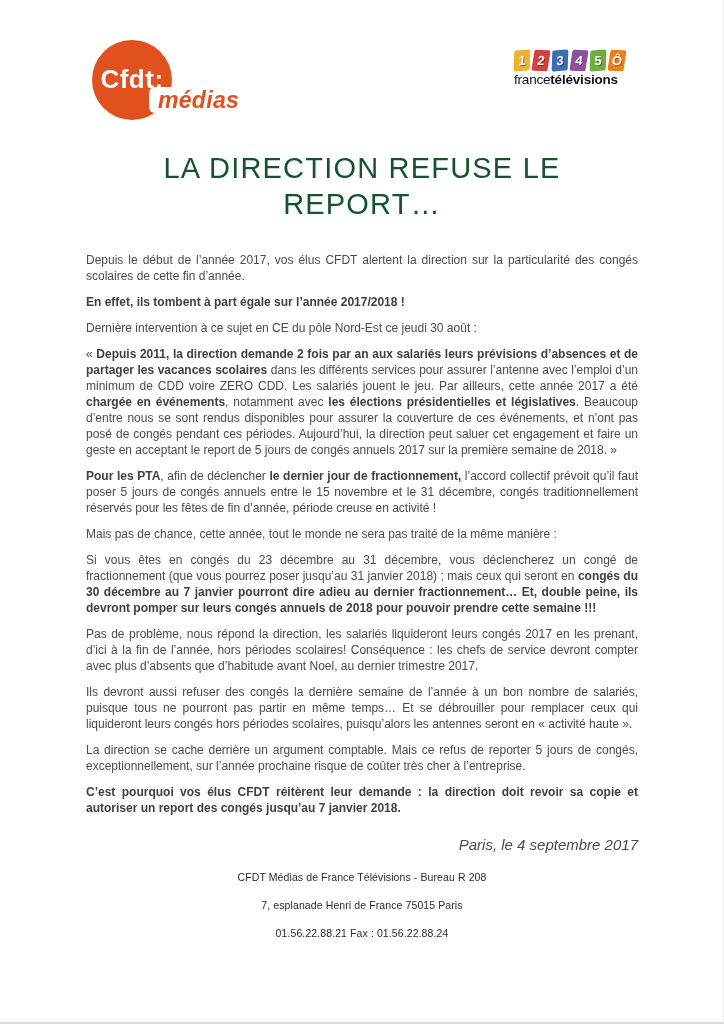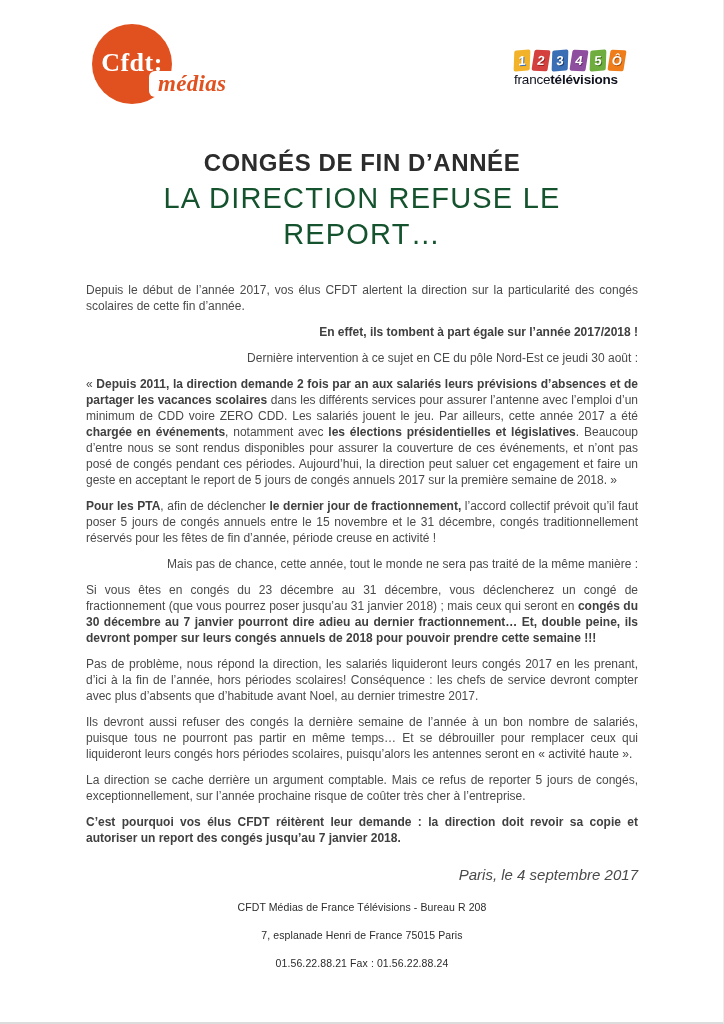--- a/index.html
+++ b/index.html
@@ -10,21 +10,21 @@
     background:#ffffff;
     font-family:"Liberation Sans", sans-serif;
     color:#4a4a4a;
     overflow:hidden;
     box-sizing:border-box;
     border-right:1px solid #ececec;
     border-bottom:2px solid #dcdcdc;
   }
 
   
-  .cfdt-logo { position:absolute; left:92px; top:24px; width:140px; height:78px;font-family:Liberation Serif, serif; }
+  .cfdt-logo { position:absolute; left:92px; top:40px; width:140px; height:78px; }
   .cfdt-circle {
     position:absolute; left:0; top:0;
     width:80px; height:80px; border-radius:50%;
     background:#e0511f;
     display:flex; align-items:center; justify-content:center;
   }
   .cfdt-circle-text {
     color:#ffffff; font-weight:bold; font-size:26px; letter-spacing:0.5px;
     transform:translateY(-1px);
   }
@@ -61,21 +61,21 @@
     color:#2c2c2c; letter-spacing:0.6px; line-height:30px;
   }
   .title2 {
     text-align:center; font-size:29px; font-weight:400;
     color:#14532d; letter-spacing:1.2px; line-height:36px; margin-top:2px;
   }
 
   .body-text { margin-top:30px; font-size:12px; line-height:16px; color:#4a4a4a; }
   .para { margin:0 0 10px 0; }
   .para.justify { text-align:justify; }
-  .para.left { text-align:right; }
+  .para.left { text-align:left; }
   .b { font-weight:bold; color:#404040; }
 
   .dateline {
     text-align:right; font-style:italic; font-size:15px;
     color:#4a4a4a; margin-top:20px;
   }
 
   .address { margin-top:10px; text-align:center; }
   .address-line {
     font-size:10.5px; color:#2b2b2b; line-height:28px; letter-spacing:0.1px;
@@ -101,21 +101,20 @@
         <span class="tile" style="background: rgb(143, 79, 159); color: rgb(255, 255, 255); text-shadow: rgb(90, 44, 102) 1px 1px 0px;">4</span>
         <span class="tile" style="background: rgb(111, 174, 62); color: rgb(255, 255, 255); text-shadow: rgb(63, 110, 30) 1px 1px 0px;">5</span>
         <span class="tile" style="background: rgb(239, 125, 26); color: rgb(255, 255, 255); text-shadow: rgb(168, 79, 8) 1px 1px 0px;">Ô</span>
       </div>
     <div class="ftv-wordmark">
       <span class="light">france</span><span class="bold">télévisions</span>
     </div>
   </div>
 
   <div class="doc">
-    <div class="title1">CONGÉS DE FIN D’ANNÉE</div>
     <div class="title2">LA DIRECTION REFUSE LE REPORT…</div>
 
     <div class="body-text">
         <p class="para justify"><span>Depuis le début de l’année 2017, vos élus CFDT alertent la direction sur la particularité des congés scolaires de cette fin d’année.</span></p>
         <p class="para left"><span class="b">En effet, ils tombent à part égale sur l’année 2017/2018 !</span></p>
         <p class="para left"><span>Dernière intervention à ce sujet en CE du pôle Nord-Est ce jeudi 30 août :</span></p>
         <p class="para justify"><span>«  </span><span class="b">Depuis 2011, la direction demande 2 fois par an aux salariés leurs prévisions d’absences et de partager les vacances scolaires</span><span> dans les différents services pour assurer l’antenne avec l’emploi d’un minimum de CDD voire ZERO CDD. Les salariés jouent le jeu. Par ailleurs, cette année 2017 a été </span><span class="b">chargée en événements</span><span>, notamment avec </span><span class="b">les élections présidentielles et législatives</span><span>. Beaucoup d’entre nous se sont rendus disponibles pour assurer la couverture de ces événements, et n’ont pas posé de congés pendant ces périodes. Aujourd’hui, la direction peut saluer cet engagement et faire un geste en acceptant le report de 5 jours de congés annuels 2017 sur la première semaine de 2018. »</span></p>
         <p class="para justify"><span class="b">Pour les PTA</span><span>, afin de déclencher </span><span class="b">le dernier jour de fractionnement,</span><span> l’accord collectif prévoit qu’il faut poser 5 jours de congés annuels entre le 15 novembre et le 31 décembre, congés traditionnellement réservés pour les fêtes de fin d’année, période creuse en activité !</span></p>
         <p class="para left"><span>Mais pas de chance, cette année, tout le monde ne sera pas traité de la même manière :</span></p>
         <p class="para justify"><span>Si vous êtes en  congés du 23 décembre au 31 décembre, vous déclencherez un congé de fractionnement (que vous pourrez poser jusqu’au 31 janvier 2018) ; mais ceux qui seront en </span><span class="b">congés du 30 décembre au 7 janvier pourront dire adieu au dernier fractionnement… Et, double peine, ils devront pomper sur leurs congés annuels de 2018 pour pouvoir prendre cette semaine !!!</span></p>

